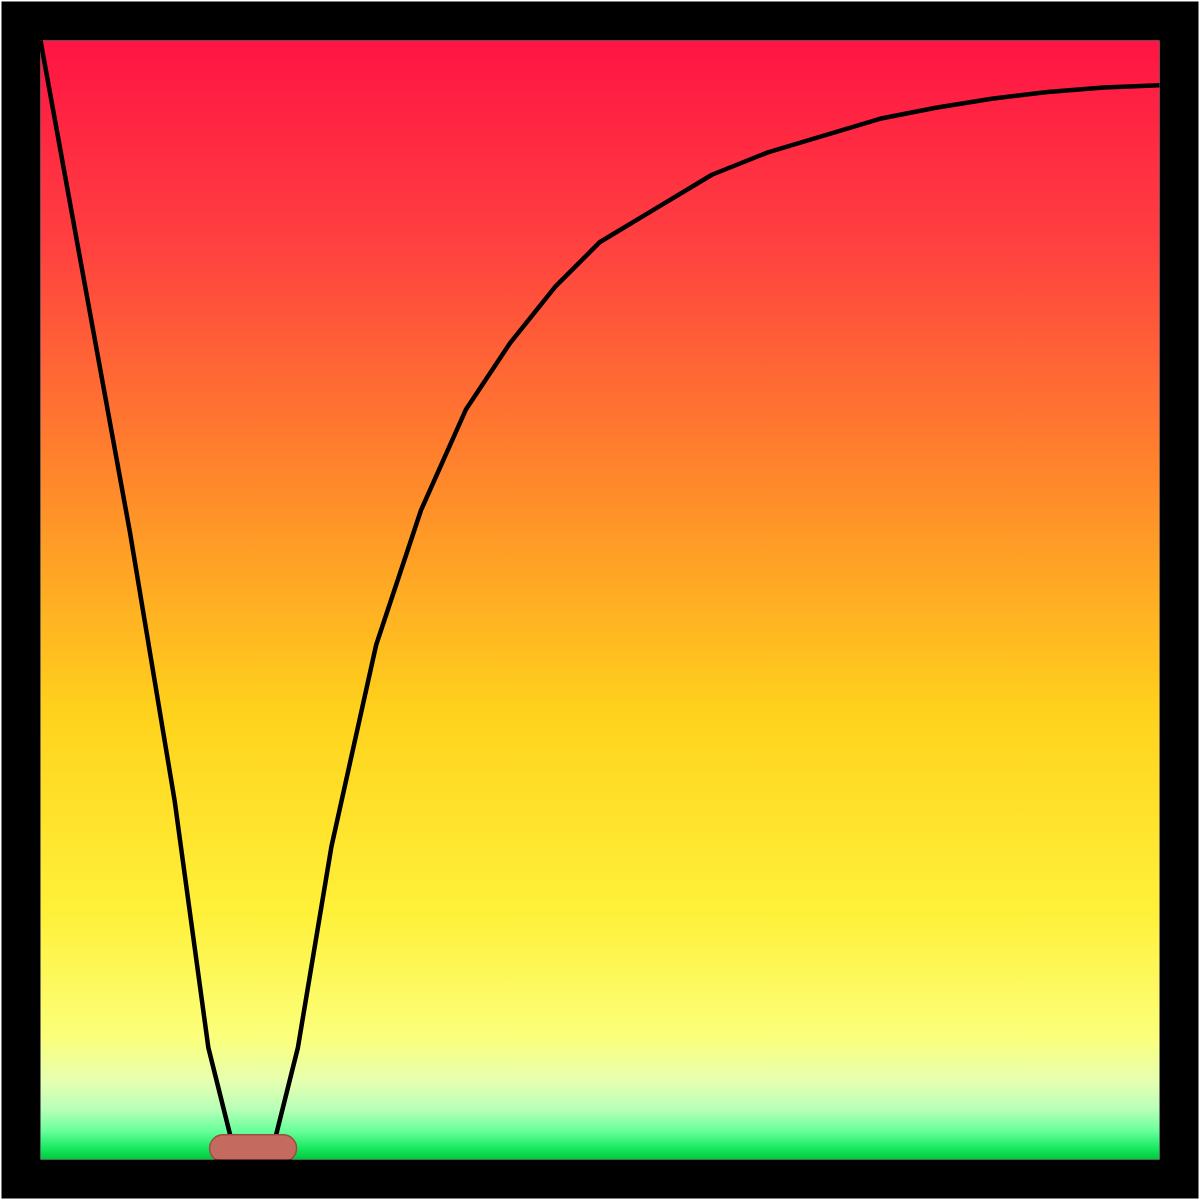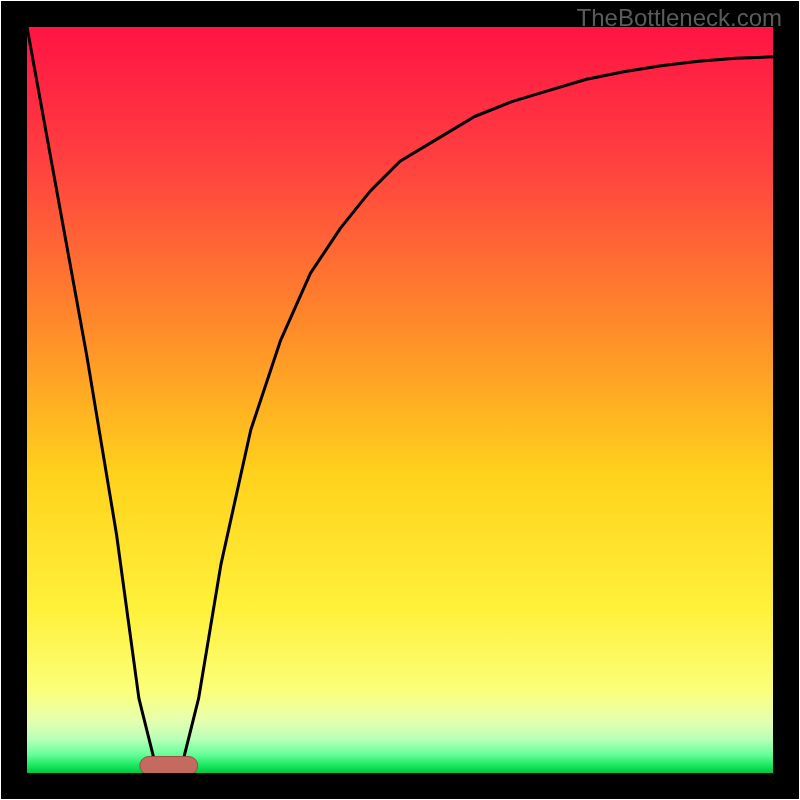--- a/index.html
+++ b/index.html
@@ -4,21 +4,20 @@
 <style>
 body{margin:0;background:#fff;font-family:Arial,Helvetica,sans-serif}
 .wrap{position:relative;width:800px;height:800px}
 svg{display:block}
 .attribution{position:absolute;top:4px;right:18px;font:500 24px Arial,Helvetica,sans-serif;color:#5b5b5b}
 </style>
 </head>
 <body>
 
 <div class="wrap">
-  <div class="attribution">TheBottleneck.com</div>
   <svg id="chart" width="800" height="800">
       <defs>
         <linearGradient id="bg" x1="0" y1="0" x2="0" y2="1">
           <stop offset="0%" stop-color="#ff1444"></stop>
           <stop offset="18%" stop-color="#ff4040"></stop>
           <stop offset="40%" stop-color="#ff8a2a"></stop>
           <stop offset="60%" stop-color="#ffd21c"></stop>
           <stop offset="78%" stop-color="#fff13a"></stop>
           <stop offset="89%" stop-color="#fbff7a"></stop>
           <stop offset="93%" stop-color="#e6ffb0"></stop>

